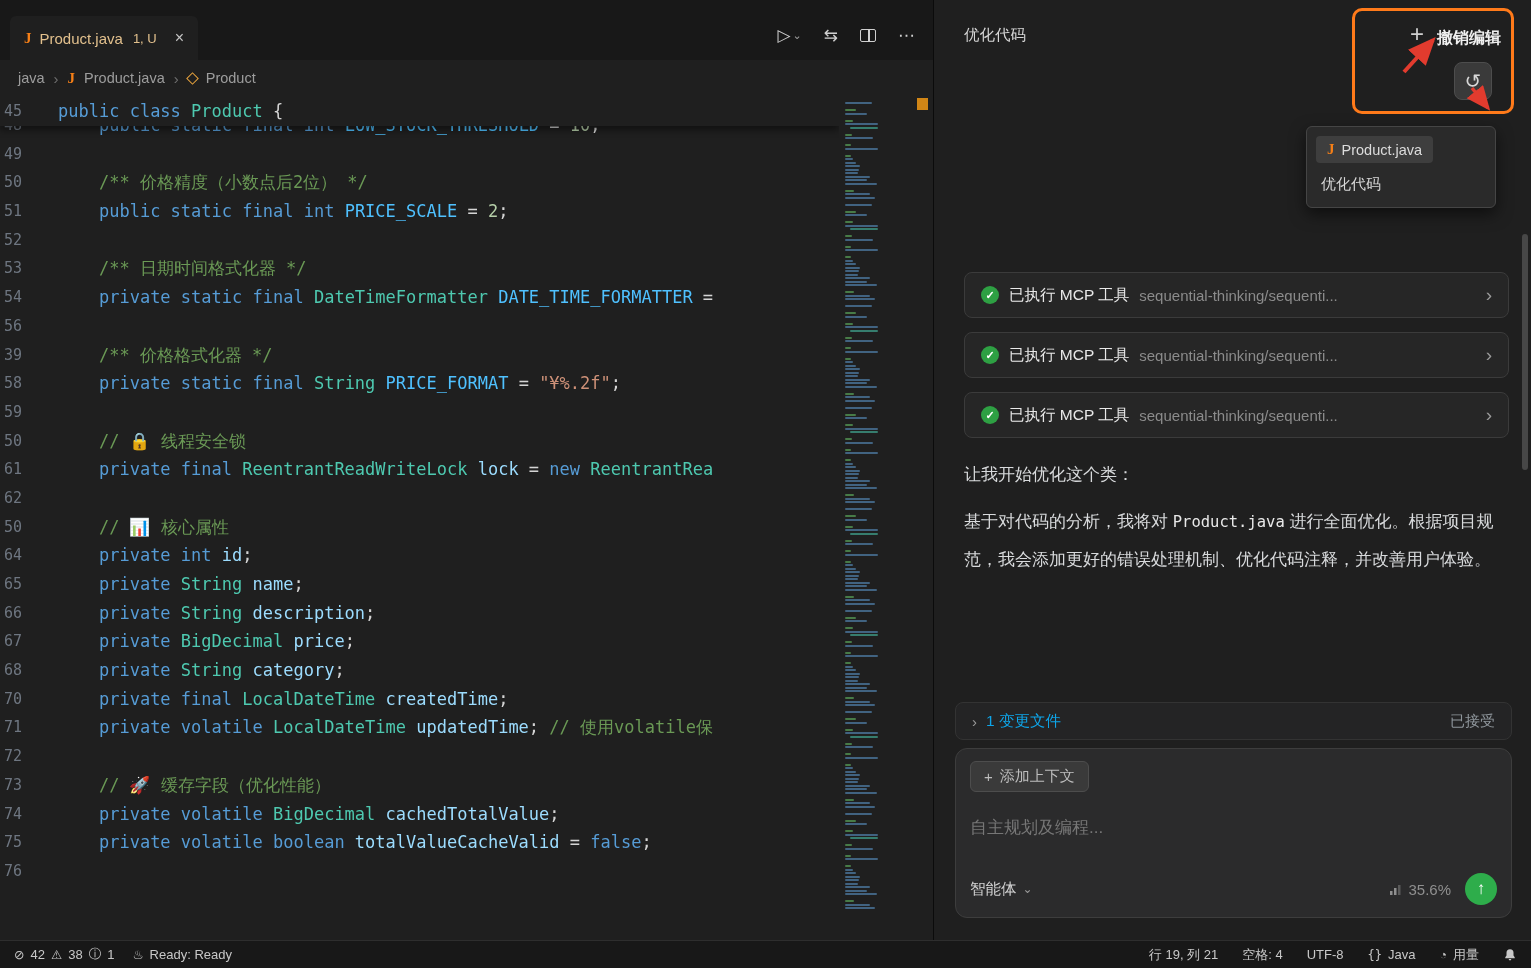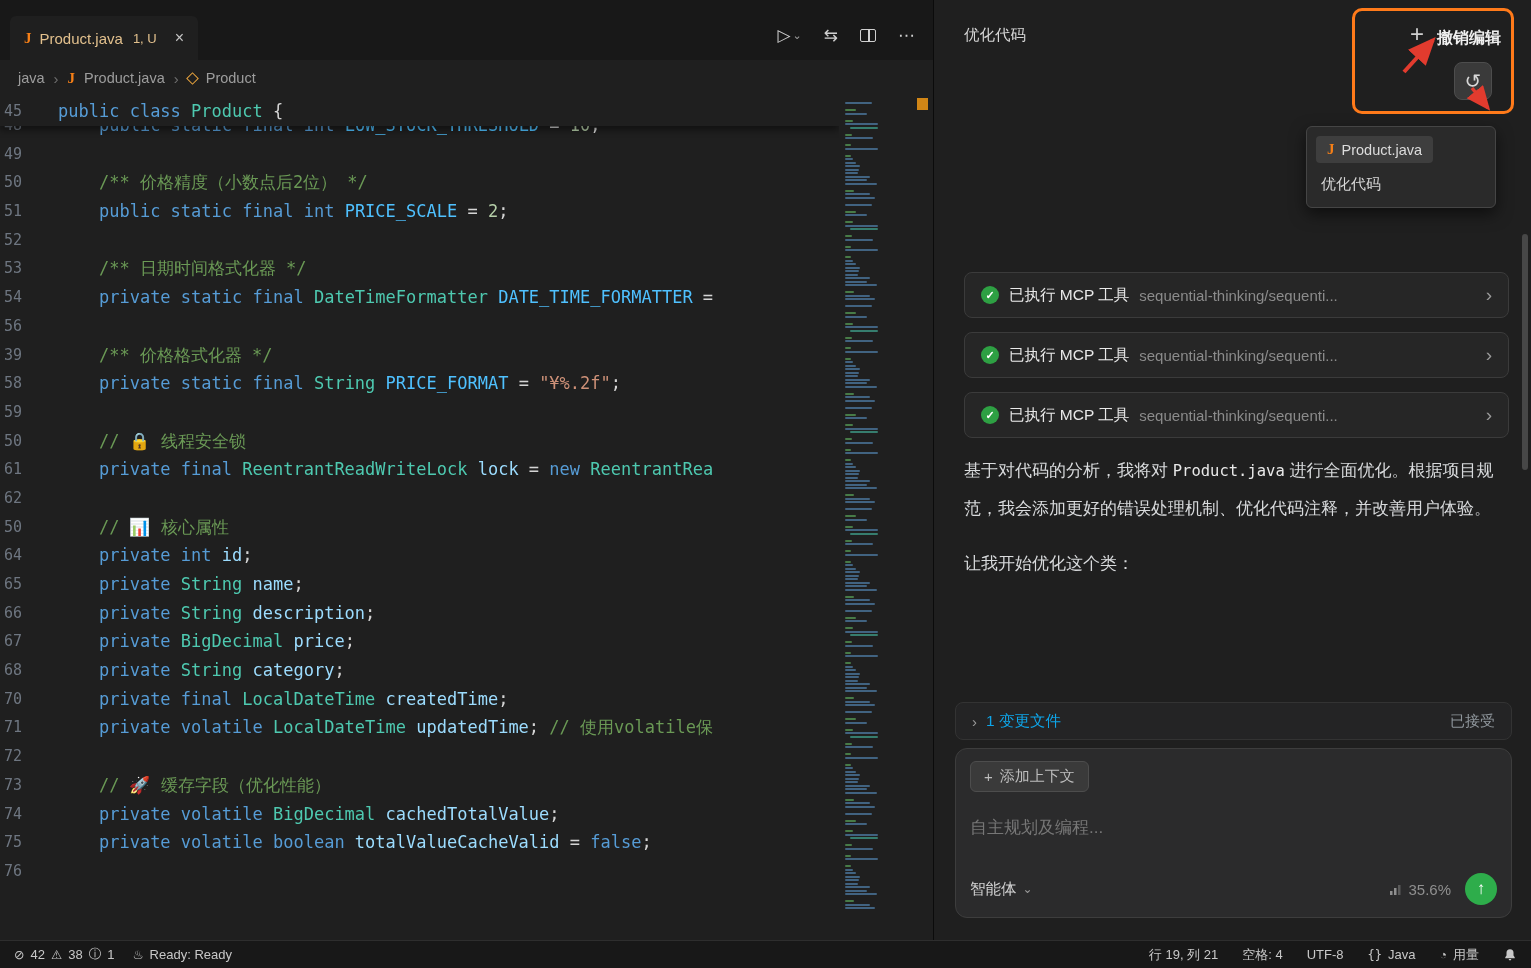--- a/index.html
+++ b/index.html
@@ -459,22 +459,22 @@
         </div>
         <div class="tool-row">
           <span class="check-circle">
               <span>✓</span>
             </span>
           <span class="tool-status">已执行 MCP 工具</span>
           <span class="tool-detail">sequential-thinking/sequenti...</span>
           <span class="row-chevron">›</span>
         </div>
 
+        <p class="msg m3">让我开始优化这个类：</p>
         <p class="msg m2"><span>基于对代码的分析，我将对 </span><span class="inline-code">Product.java</span><span> 进行全面优化。根据项目规范，我会添加更好的错误处理机制、优化代码注释，并改善用户体验。</span></p>
-        <p class="msg m3">让我开始优化这个类：</p>
       </div>
 
       <div class="bottom-stack">
         <div class="changes-row">
           <span class="changes-chevron">›</span>
           <span class="changes-label">1 变更文件</span>
           <span class="changes-status">已接受</span>
         </div>
         <div class="composer">
           <div class="ctx-chip">

